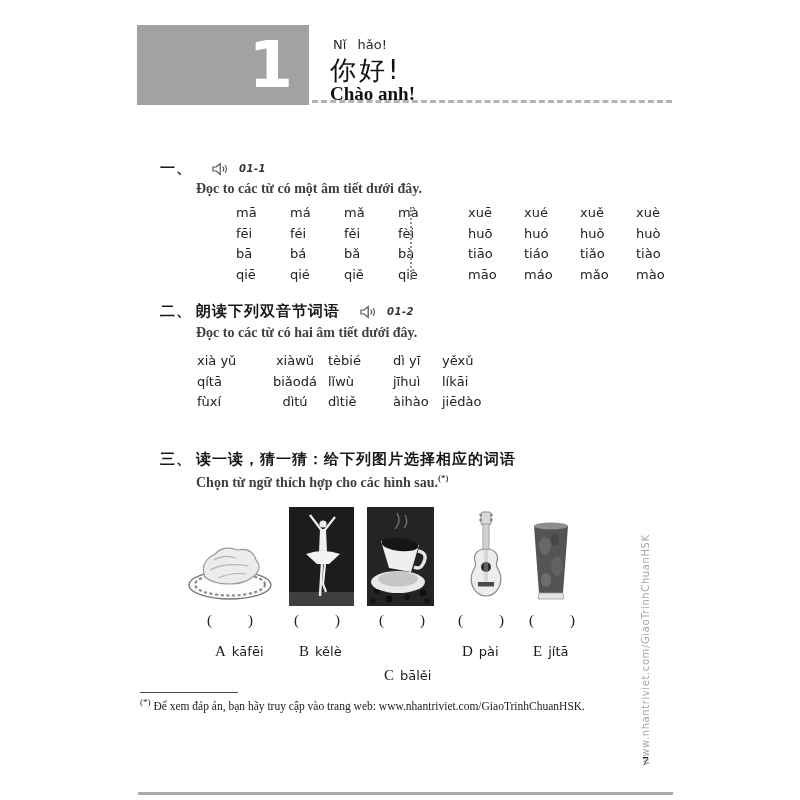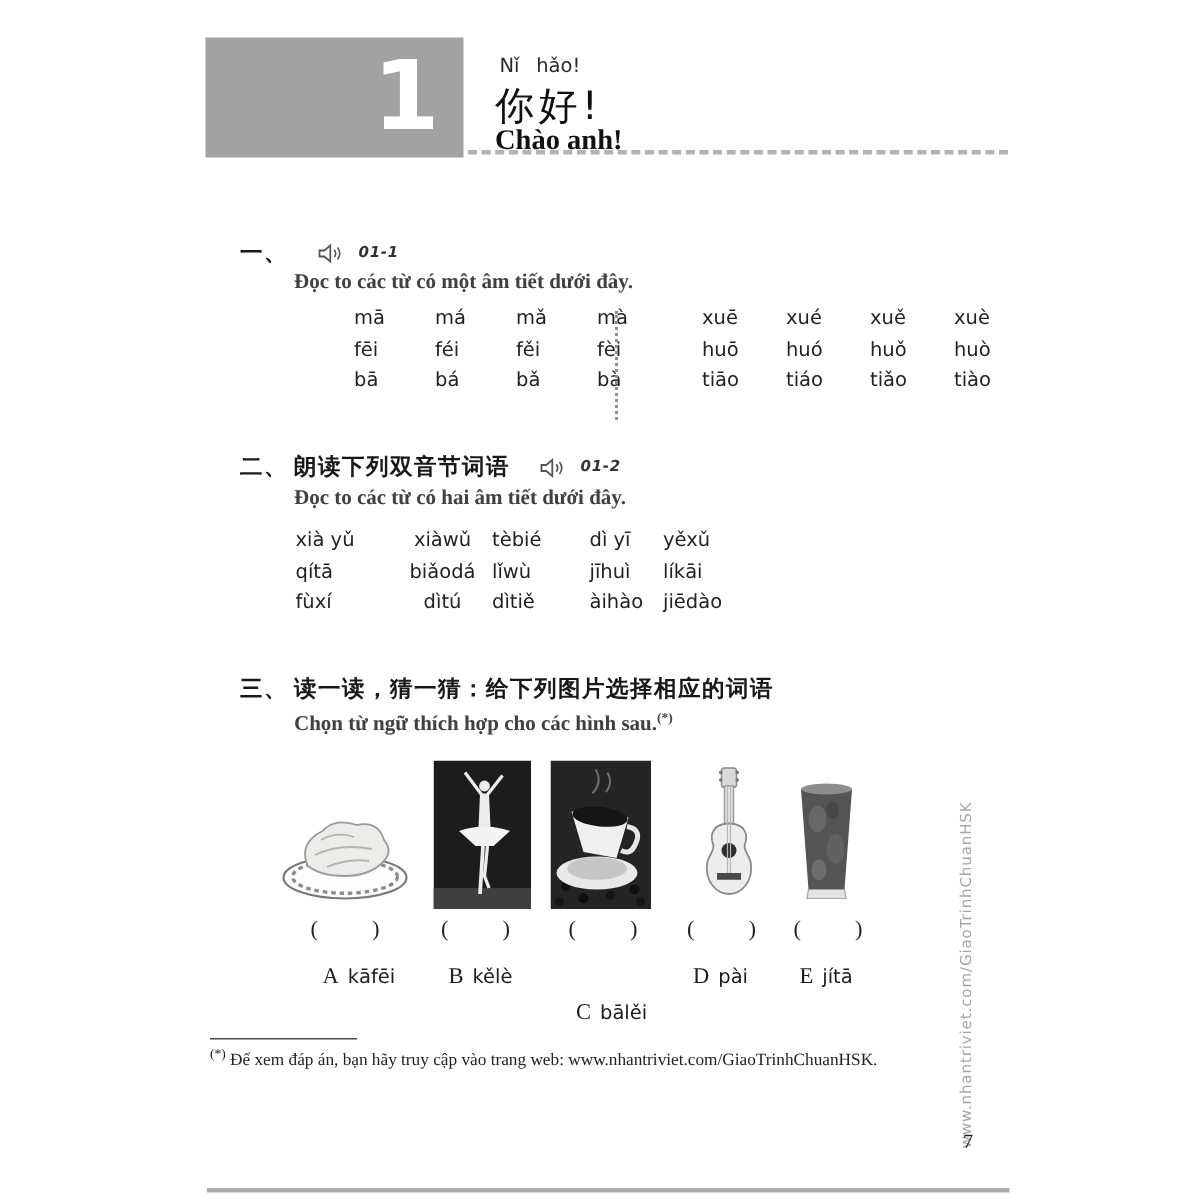--- a/index.html
+++ b/index.html
@@ -105,20 +105,30 @@
     </div>
     <div class="prow">
       <span class="pl">bā</span>
         <span class="pl">bá</span>
         <span class="pl">bǎ</span>
         <span class="pl">bà</span>
         <span class="pr first">tiāo</span>
         <span class="pr">tiáo</span>
         <span class="pr">tiǎo</span>
         <span class="pr">tiào</span>
+    </div>
+    <div class="prow">
+      <span class="pl">qiē</span>
+        <span class="pl">qié</span>
+        <span class="pl">qiě</span>
+        <span class="pl">qiè</span>
+        <span class="pr first">māo</span>
+        <span class="pr">máo</span>
+        <span class="pr">mǎo</span>
+        <span class="pr">mào</span>
     </div>
   </div>
   <div class="pin-divider"></div>
 
   <div class="sec-head" style="top:302px;">
     <span>二、</span>
     <span>朗读下列双音节词语</span>
     <span class="audio">
       <svg width="17" height="14" viewBox="0 0 17 14">
         <path d="M1 5 L4.2 5 L8.2 1.6 L8.2 12.4 L4.2 9 L1 9 Z" fill="none" stroke="#555" stroke-width="1.2"></path>

